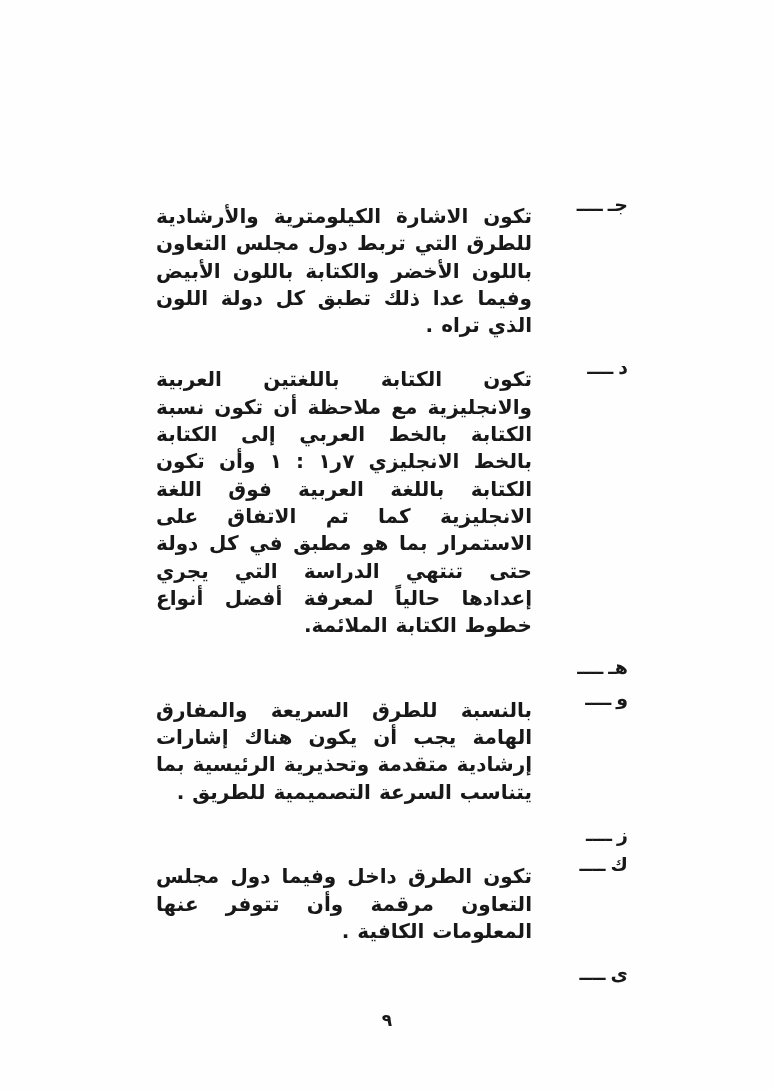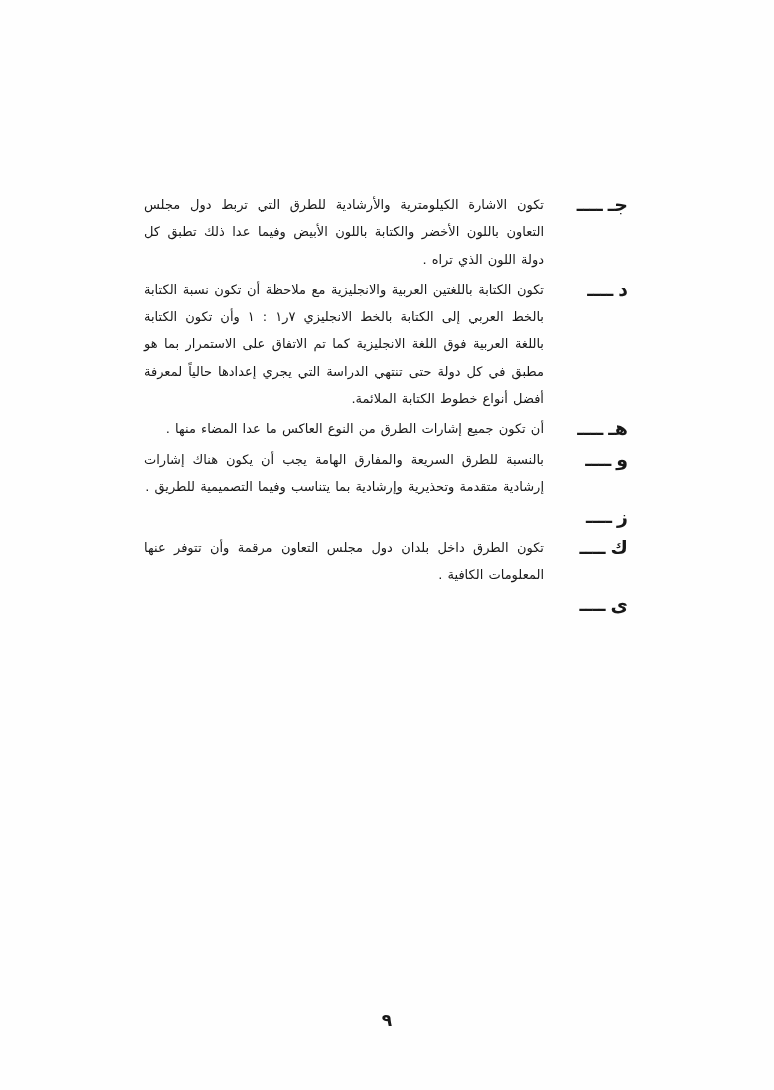--- a/index.html
+++ b/index.html
@@ -40,27 +40,27 @@
     line-height: 27.3px;
     white-space: nowrap;
   }
   .marker-dash {
     font-weight: bold;
     letter-spacing: 0;
   }
   .item-text {
     flex: 1 1 auto;
     width: 392px;
-    font-size: 13px;
-    font-weight: normal;
+    font-size: 20px;
+    font-weight: bold;
     line-height: 27.3px;
     text-align: justify;
     text-align-last: right;
     word-spacing: 1px;
-    margin: 0;
+    margin: 12px;
   }
   .page-number {
     position: absolute;
     top: 1010px;
     left: 50%;
     transform: translateX(-50%);
     font-size: 17px;
     font-weight: bold;
     color: #181818;
   }
@@ -85,44 +85,43 @@
         <span class="marker-dash">ــــ</span>
       </div>
       <p class="item-text">تكون الكتابة باللغتين العربية والانجليزية مع ملاحظة أن تكون نسبة الكتابة بالخط العربي إلى الكتابة بالخط الانجليزي ٧ر١ : ١ وأن تكون الكتابة باللغة العربية فوق اللغة الانجليزية كما تم الاتفاق على الاستمرار بما هو مطبق في كل دولة حتى تنتهي الدراسة التي يجري إعدادها حالياً لمعرفة أفضل أنواع خطوط الكتابة الملائمة.</p>
     </div>
 
     <div class="item">
       <div class="marker-cell">
         <span>هـ</span>
         <span class="marker-dash">ــــ</span>
       </div>
-      <p class="item-text">أن تكون جميع إشارات الطرق من النوع العاكس ما عدا المضاء منها .</p>
     </div>
 
     <div class="item">
       <div class="marker-cell">
         <span>و</span>
         <span class="marker-dash">ــــ</span>
       </div>
-      <p class="item-text">بالنسبة للطرق السريعة والمفارق الهامة يجب أن يكون هناك إشارات إرشادية متقدمة وتحذيرية وإرشادية بما يتناسب وفيما التصميمية للطريق .</p>
+      <p class="item-text">بالنسبة للطرق السريعة والمفارق الهامة يجب أن يكون هناك إشارات إرشادية متقدمة وتحذيرية الرئيسية بما يتناسب السرعة التصميمية للطريق .</p>
     </div>
 
     <div class="item">
       <div class="marker-cell">
         <span>ز</span>
         <span class="marker-dash">ــــ</span>
       </div>
     </div>
 
     <div class="item">
       <div class="marker-cell">
         <span>ك</span>
         <span class="marker-dash">ــــ</span>
       </div>
-      <p class="item-text">تكون الطرق داخل بلدان دول مجلس التعاون مرقمة وأن تتوفر عنها المعلومات الكافية .</p>
+      <p class="item-text">تكون الطرق داخل وفيما دول مجلس التعاون مرقمة وأن تتوفر عنها المعلومات الكافية .</p>
     </div>
 
     <div class="item">
       <div class="marker-cell">
         <span>ى</span>
         <span class="marker-dash">ــــ</span>
       </div>
     </div>
 
   </div>

